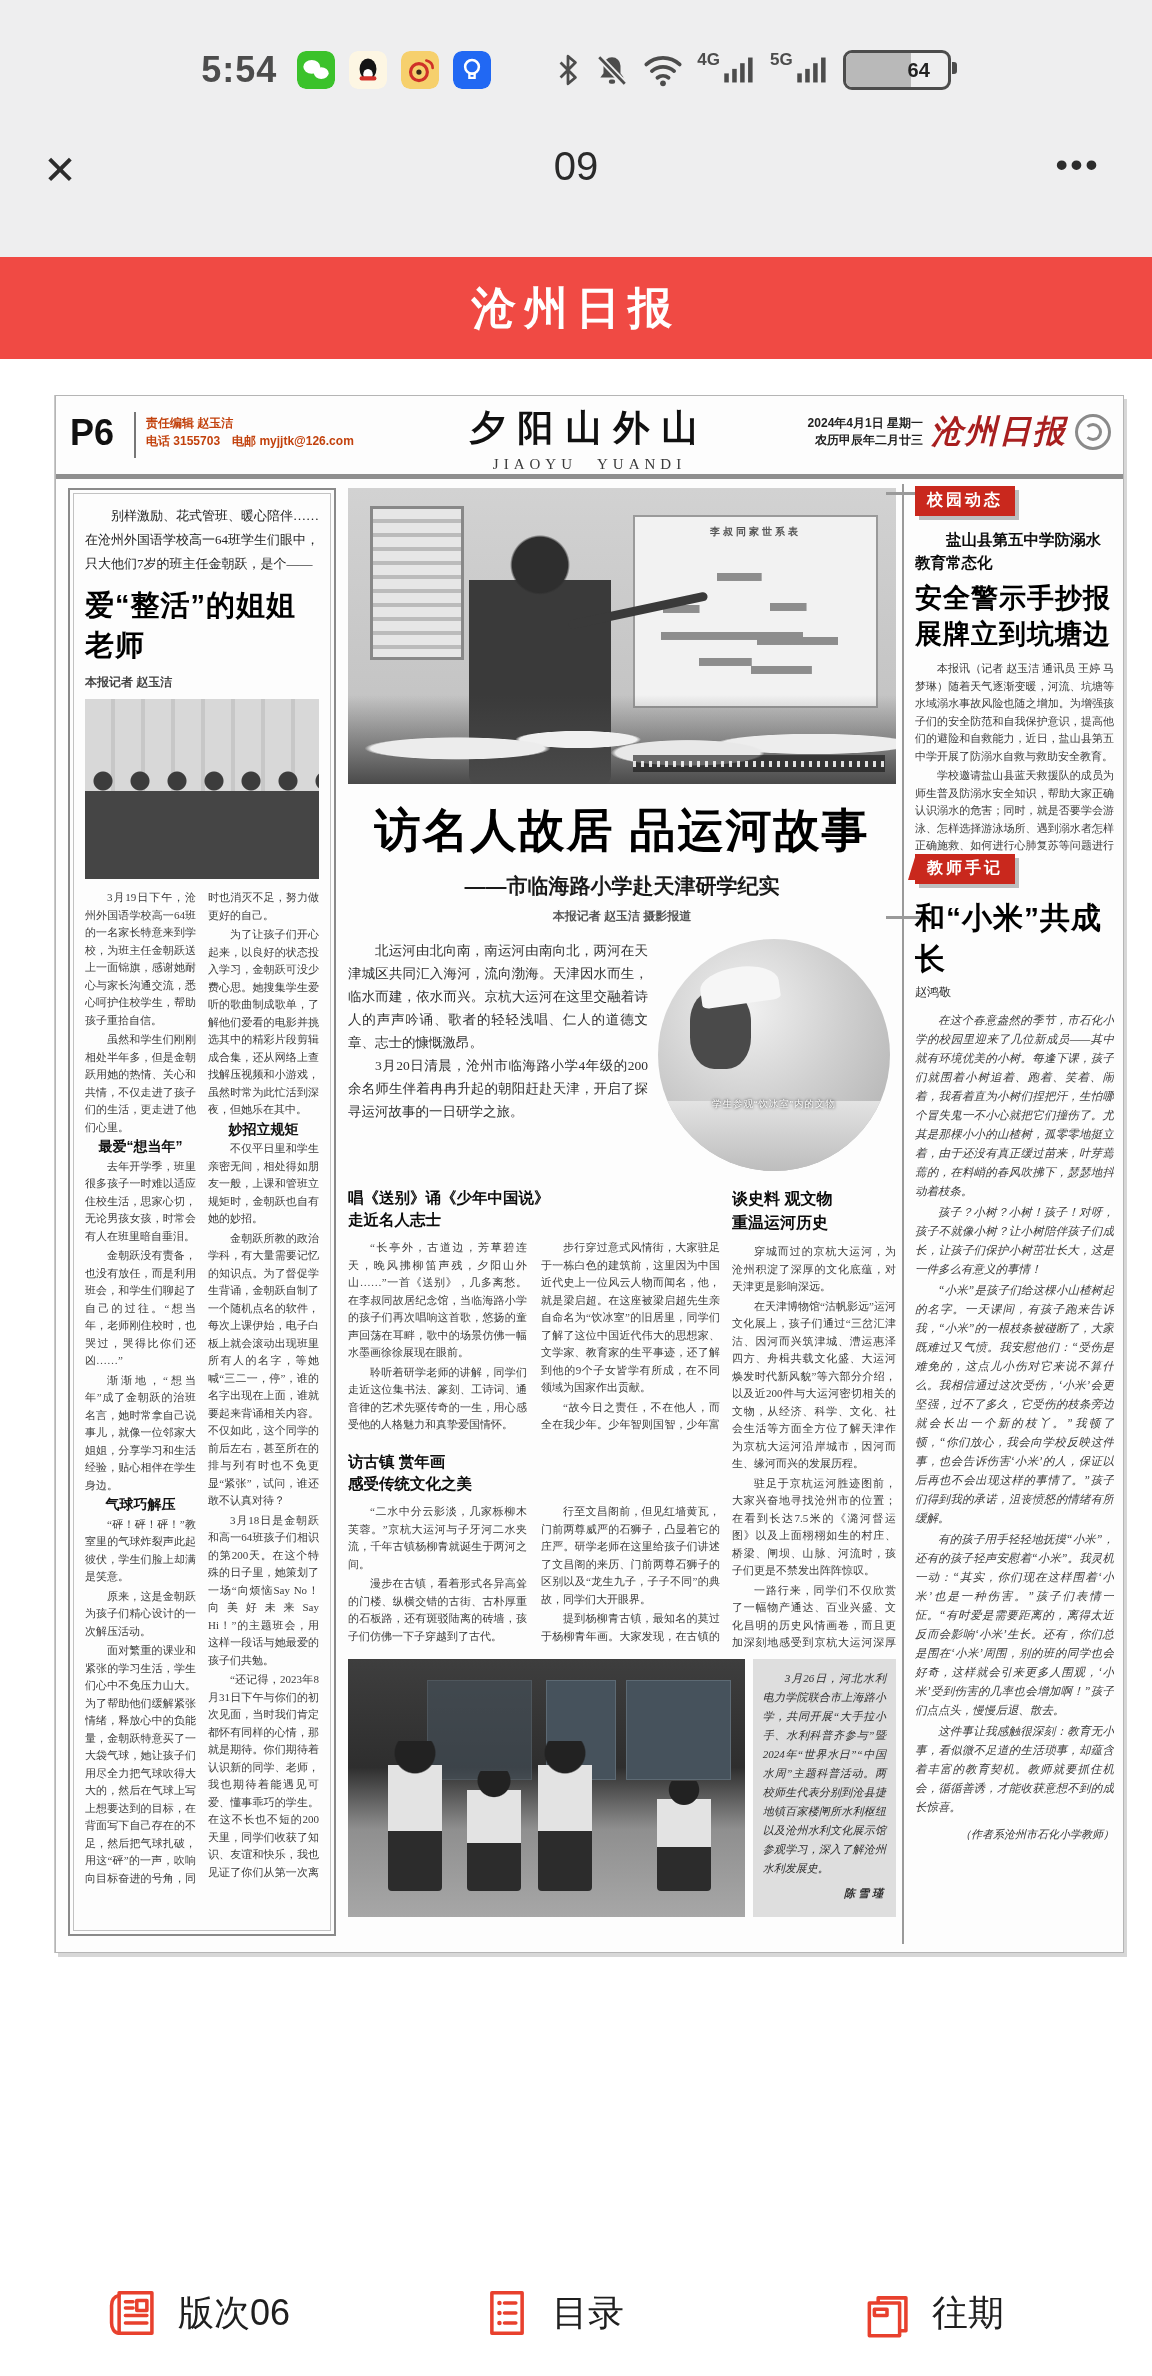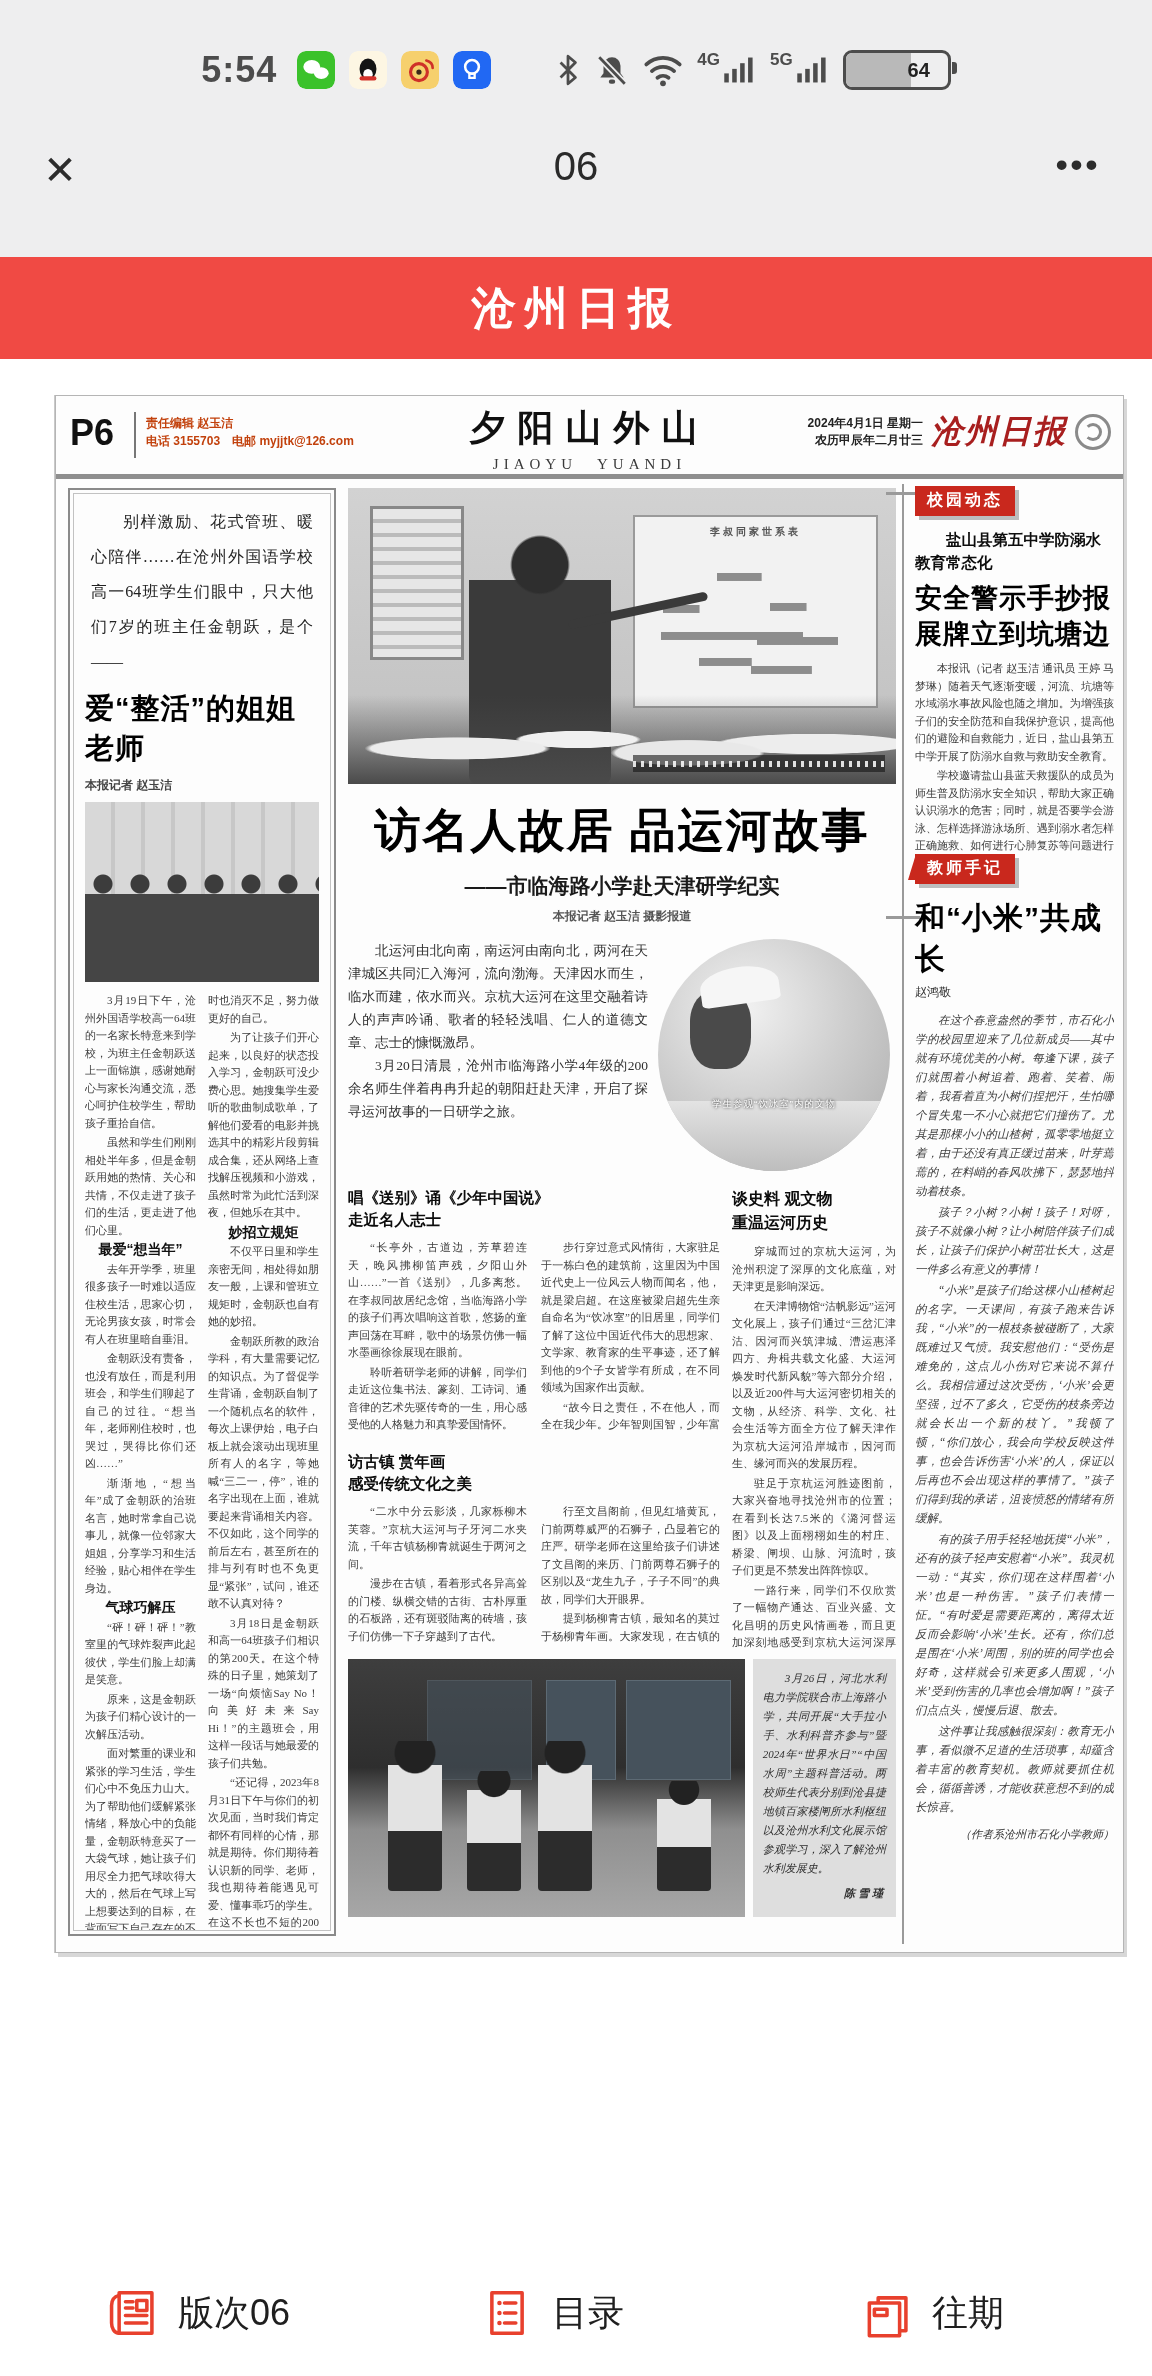--- a/index.html
+++ b/index.html
@@ -38,21 +38,21 @@
   .ph-pinyin{display:inline-block;background:#fdfdfd;padding:0 18px;margin-top:2px;font-family:"Liberation Serif",serif;font-size:15px;letter-spacing:5px;color:#3a3a3a;}
   .ph-right{position:absolute;right:12px;top:14px;display:flex;align-items:center;gap:8px;}
   .ph-date{font-size:12px;line-height:17px;font-weight:700;color:#222;text-align:right;}
   .ph-masthead{font-size:32px;font-weight:900;font-style:italic;color:#a81f1f;letter-spacing:2px;font-family:"Liberation Serif",serif;}
   .ph-logo{width:30px;height:30px;border:3px solid #8a8a8a;border-radius:50%;position:relative;}
   .ph-logo::after{content:"";position:absolute;left:6px;top:6px;width:12px;height:12px;border:3px solid #8a8a8a;border-radius:50%;border-left-color:transparent;}
   .ph-rule{position:absolute;left:0;top:78px;width:100%;height:5px;background:#8f8f8f;}
   
   #leftbox{position:absolute;left:12px;top:92px;width:268px;height:1448px;border:2px solid #8a8a8a;padding:3px;box-sizing:border-box;}
   #leftbox .inner{border:1px solid #c2c2c2;height:100%;box-sizing:border-box;padding:10px 11px;overflow:hidden;}
-  .l-intro{font-family:"Liberation Serif",serif;font-size:16px;line-height:35px;color:#222;text-indent:2em;text-align:justify;margin:0 6px 10px;}
+  .l-intro{font-family:"Liberation Serif",serif;font-size:13px;line-height:24px;color:#222;text-indent:2em;text-align:justify;margin:0 0 10px;}
   .l-head{font-size:29px;font-weight:900;color:#000;letter-spacing:1px;margin:2px 0 8px;}
   .l-byline{font-size:12px;color:#444;font-weight:700;margin:0 0 8px;}
   .photo-group{height:180px;background:linear-gradient(#dcdcdc 0%,#cfcfcf 30%,#bdbdbd 100%);position:relative;overflow:hidden;margin-bottom:10px;}
   .photo-group .bldg{position:absolute;left:0;top:0;width:100%;height:52%;background:repeating-linear-gradient(90deg,#d8d8d8 0 26px,#c7c7c7 26px 30px);}
   .photo-group .row{position:absolute;left:0;bottom:0;width:100%;height:62%;
     background-image:radial-gradient(circle at 18px 14px,#3c3c3c 9px,transparent 10px),linear-gradient(#00000000 0 24px,#454545 24px 100%);
     background-size:37px 100%;}
   .lcols{columns:2;column-gap:12px;height:1000px;overflow:hidden;font-family:"Liberation Serif",serif;font-size:11px;line-height:17.5px;text-align:justify;color:#3c3c3c;}
   .lcols p{margin:0 0 2px;text-indent:2em;}
   .lsub{font-family:"Liberation Sans",sans-serif;font-size:14px;font-weight:900;color:#111;text-align:center;margin:10px 0;text-indent:0 !important;}
@@ -184,21 +184,21 @@
         </svg>
     </span>
     <span class="battery">
       <span class="fill"></span>
       <span class="pct">64</span>
       <span class="tip"></span>
     </span>
   </div>
   <div id="navrow">
     <div class="nav-close">✕</div>
-    <div class="nav-title">06</div>
+    <div class="nav-title">09</div>
     <div class="nav-more">•••</div>
   </div>
 </div>
 
 <div id="banner">
   <span class="t">沧州日报</span>
 </div>
 
 <div id="paper">
 

